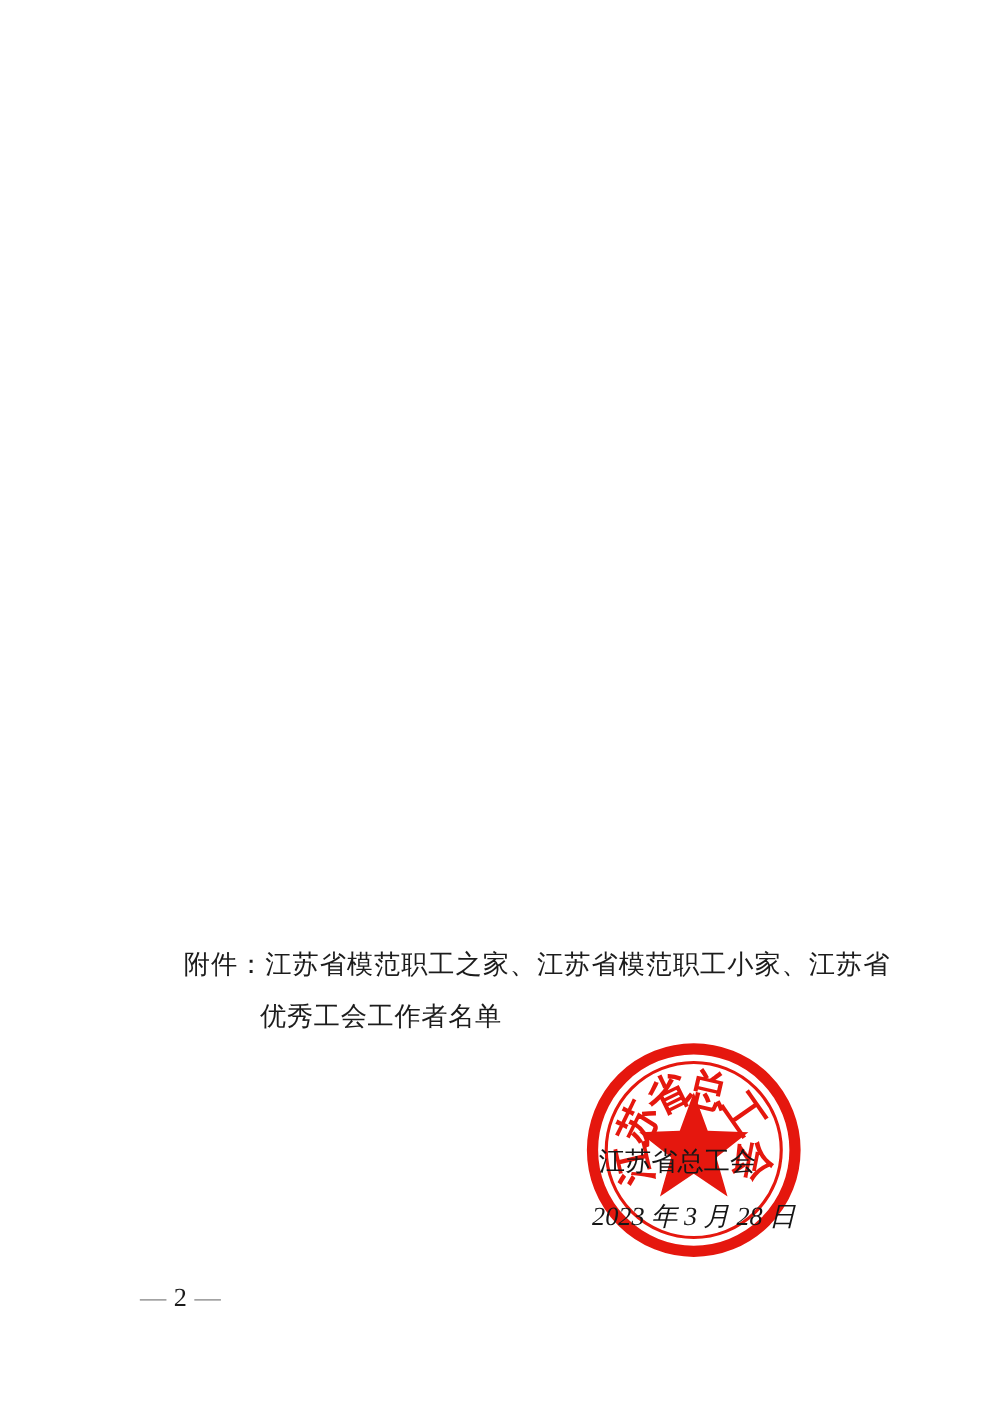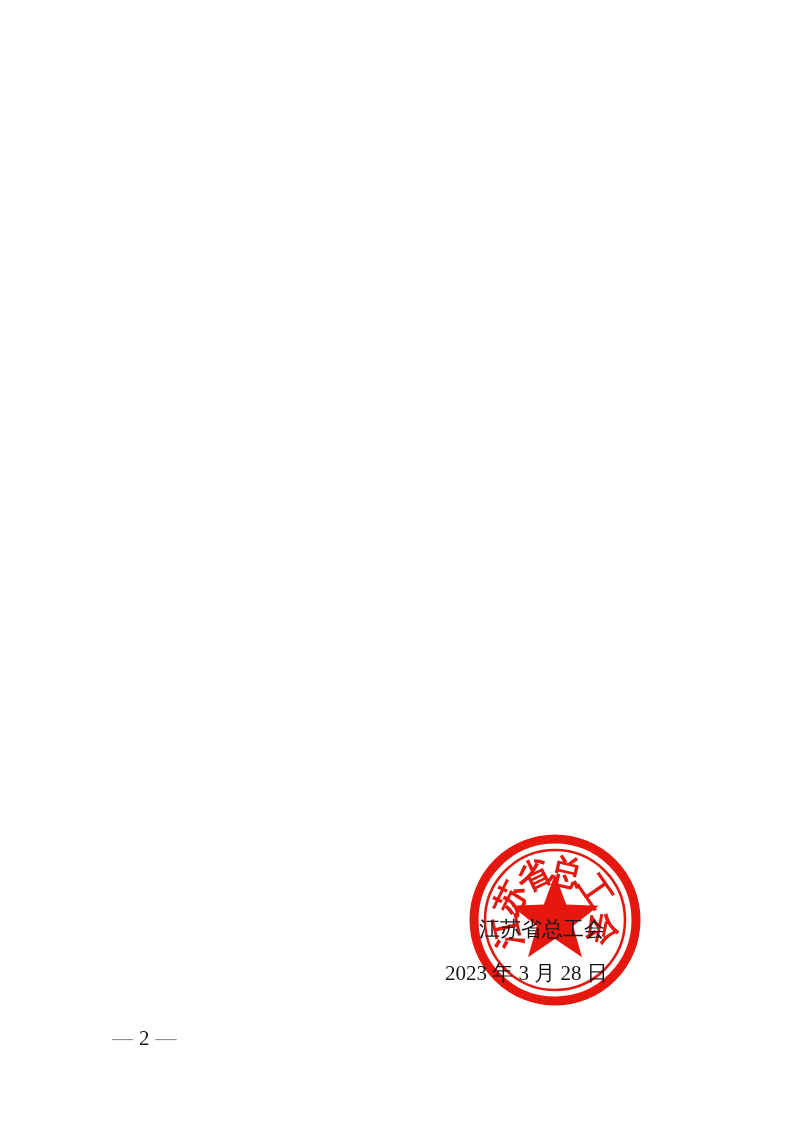--- a/index.html
+++ b/index.html
@@ -64,24 +64,26 @@
     font-size: 21px;
     line-height: 24px;
     color: #161616;
     z-index: 2;
   }
   .date-line {
     position: absolute;
     left: 445px;
     top: 961px;
     width: 220px;
+    text-align: center;
     font-size: 21px;
     line-height: 24px;
     color: #161616;
     z-index: 2;
+    font-style: italic;
   }
   .page-number {
     position: absolute;
     left: 112px;
     top: 1026px;
     font-size: 21px;
     line-height: 24px;
     color: #1c1c1c;
   }
   .page-number .dash {
@@ -98,20 +100,25 @@
   }
 </style>
 </head>
 <body>
 
 <div class="page">
 
   <div class="body-text">
   </div>
 
+  <div class="attachment">
+    <div class="hang">
+      <span>附件：</span><span>江苏省模范职工之家、江苏省模范职工小家、江苏省优秀工会工作者名单</span>
+    </div>
+  </div>
 
   <div class="seal">
     <svg width="220" height="220" viewBox="0 0 220 220">
       <circle cx="110" cy="110" r="81" fill="none" stroke="#e5170e" stroke-width="9"></circle>
       <circle cx="110" cy="110" r="70" fill="none" stroke="#e5170e" stroke-width="2.5"></circle>
       <path d="M110,64 L121.2,94.6 L153.7,95.8 L128.1,115.9 L137,147.2 L110,129 L83,147.2 L91.9,115.9 L66.3,95.8 L98.8,94.6 Z" fill="#e5170e"></path>
       <g fill="#e5170e" font-size="33" text-anchor="middle">
         <text transform="translate(110,110) rotate(-103)" y="-38">江</text>
         <text transform="translate(110,110) rotate(-64)" y="-38">苏</text>
         <text transform="translate(110,110) rotate(-26)" y="-38">省</text>

